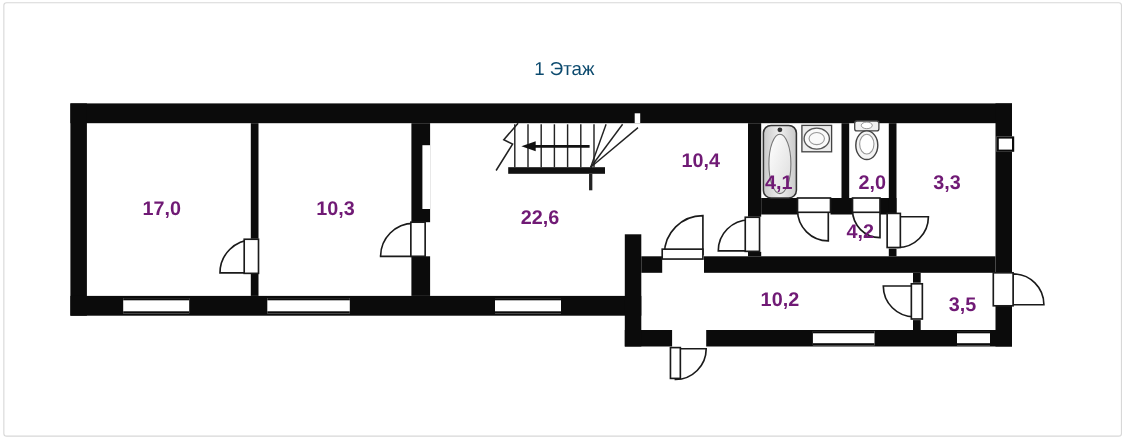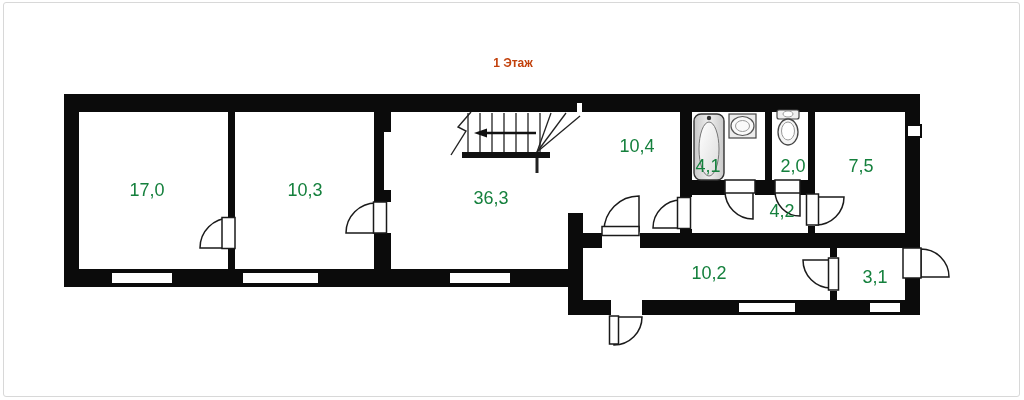--- a/index.html
+++ b/index.html
@@ -9,23 +9,23 @@
          border:1px solid #d8d8d8;border-radius:3px;z-index:0;}
   .plan{position:absolute;inset:0;}
   .wall{position:absolute;background:#0b0b0b;z-index:2;}
   .gap{position:absolute;background:#ffffff;z-index:3;}
   .window{position:absolute;background:#ffffff;border-top:2px solid #0b0b0b;
           border-bottom:2px solid #0b0b0b;box-sizing:border-box;z-index:3;}
   .niche{position:absolute;background:#ffffff;border:2px solid #0b0b0b;
          box-sizing:border-box;z-index:3;}
   .overlay{position:absolute;left:0;top:0;z-index:4;pointer-events:none;}
   .room-label{position:absolute;transform:translate(-50%,-50%);
-      font-weight:normal;font-size:18px;color:#15803d;z-index:5;white-space:nowrap;}
+      font-weight:bold;font-size:18px;color:#701a75;z-index:5;white-space:nowrap;}
   .page-title{position:absolute;left:513px;top:63px;transform:translate(-50%,-50%);
-      font-weight:bold;font-size:12px;color:#c2410c;z-index:5;white-space:nowrap;}
+      font-weight:normal;font-size:17px;color:#0c4a6e;z-index:5;white-space:nowrap;}
   .watermark{position:absolute;left:511px;top:176px;transform:translate(-50%,-50%);
       font-weight:bold;font-size:44px;letter-spacing:5px;color:rgba(224,224,224,0.9);
       -webkit-text-stroke:2px #dcdcdc;z-index:1;white-space:nowrap;}
 </style>
 </head>
 <body>
 
 <div class="frame"></div>
 
 <div class="plan">
@@ -142,22 +142,22 @@
     <g>
       <rect x="777" y="110" width="22" height="9" rx="2" fill="#efefef" stroke="#444444" stroke-width="1.2"></rect>
       <ellipse cx="788" cy="114" rx="5" ry="3" fill="#ffffff" stroke="#888888" stroke-width="0.8"></ellipse>
       <ellipse cx="788" cy="132" rx="10" ry="13" fill="#f4f4f4" stroke="#444444" stroke-width="1.3"></ellipse>
       <ellipse cx="788" cy="131" rx="6.5" ry="9" fill="#ffffff" stroke="#999999" stroke-width="1"></ellipse>
     </g>
   </svg>
 
   <div class="room-label" style="left:147px;top:190px;">17,0</div>
   <div class="room-label" style="left:305px;top:190px;">10,3</div>
-  <div class="room-label" style="left:491px;top:198px;">36,3</div>
+  <div class="room-label" style="left:491px;top:198px;">22,6</div>
   <div class="room-label" style="left:637px;top:146px;">10,4</div>
   <div class="room-label" style="left:708px;top:166px;">4,1</div>
   <div class="room-label" style="left:793px;top:166px;">2,0</div>
-  <div class="room-label" style="left:861px;top:166px;">7,5</div>
+  <div class="room-label" style="left:861px;top:166px;">3,3</div>
   <div class="room-label" style="left:782px;top:211px;">4,2</div>
   <div class="room-label" style="left:709px;top:273px;">10,2</div>
-  <div class="room-label" style="left:875px;top:277px;">3,1</div>
+  <div class="room-label" style="left:875px;top:277px;">3,5</div>
 
 </div>
 
 </body></html>

